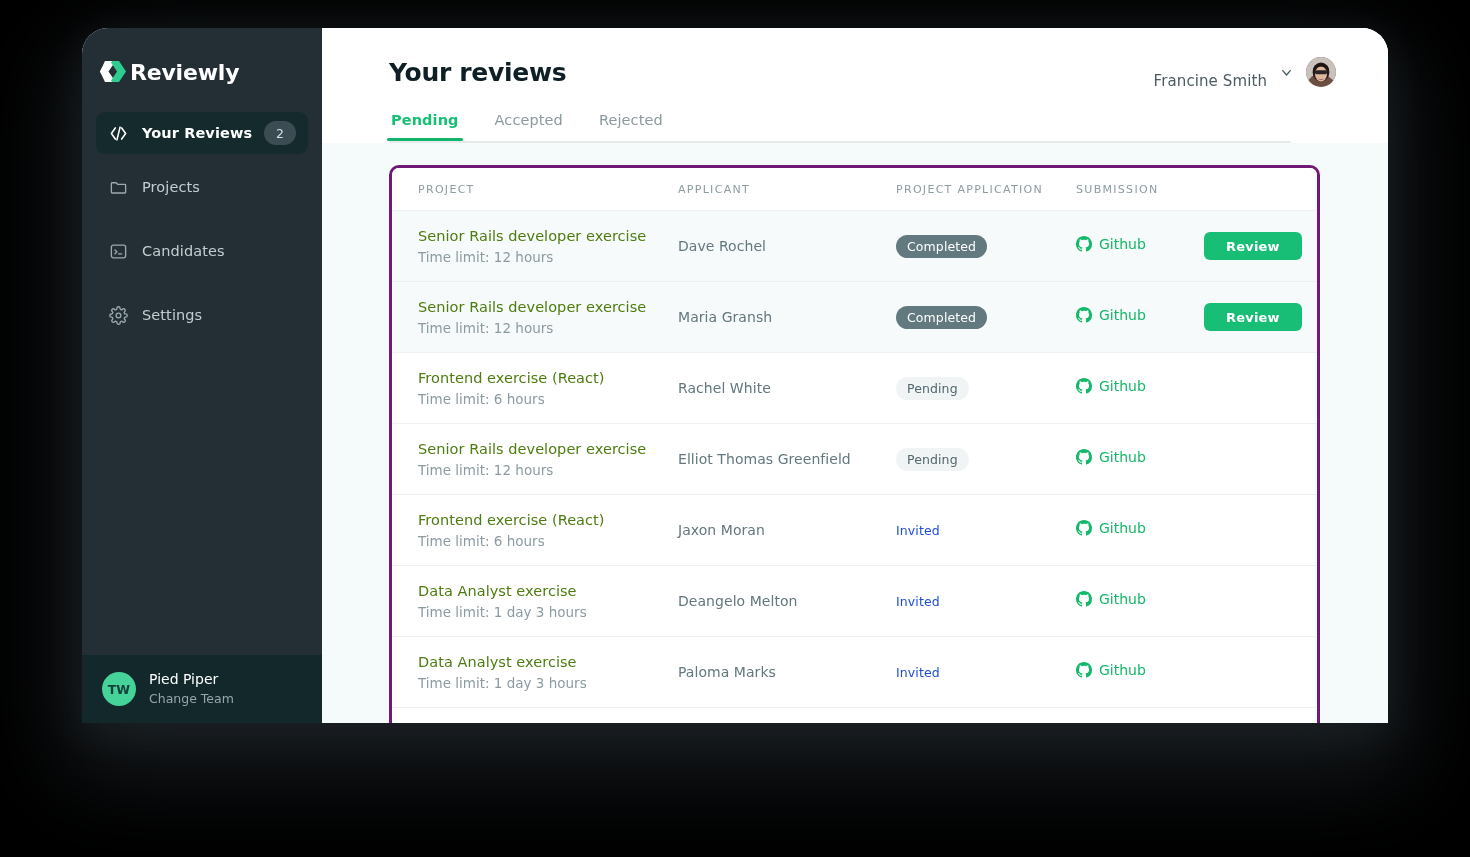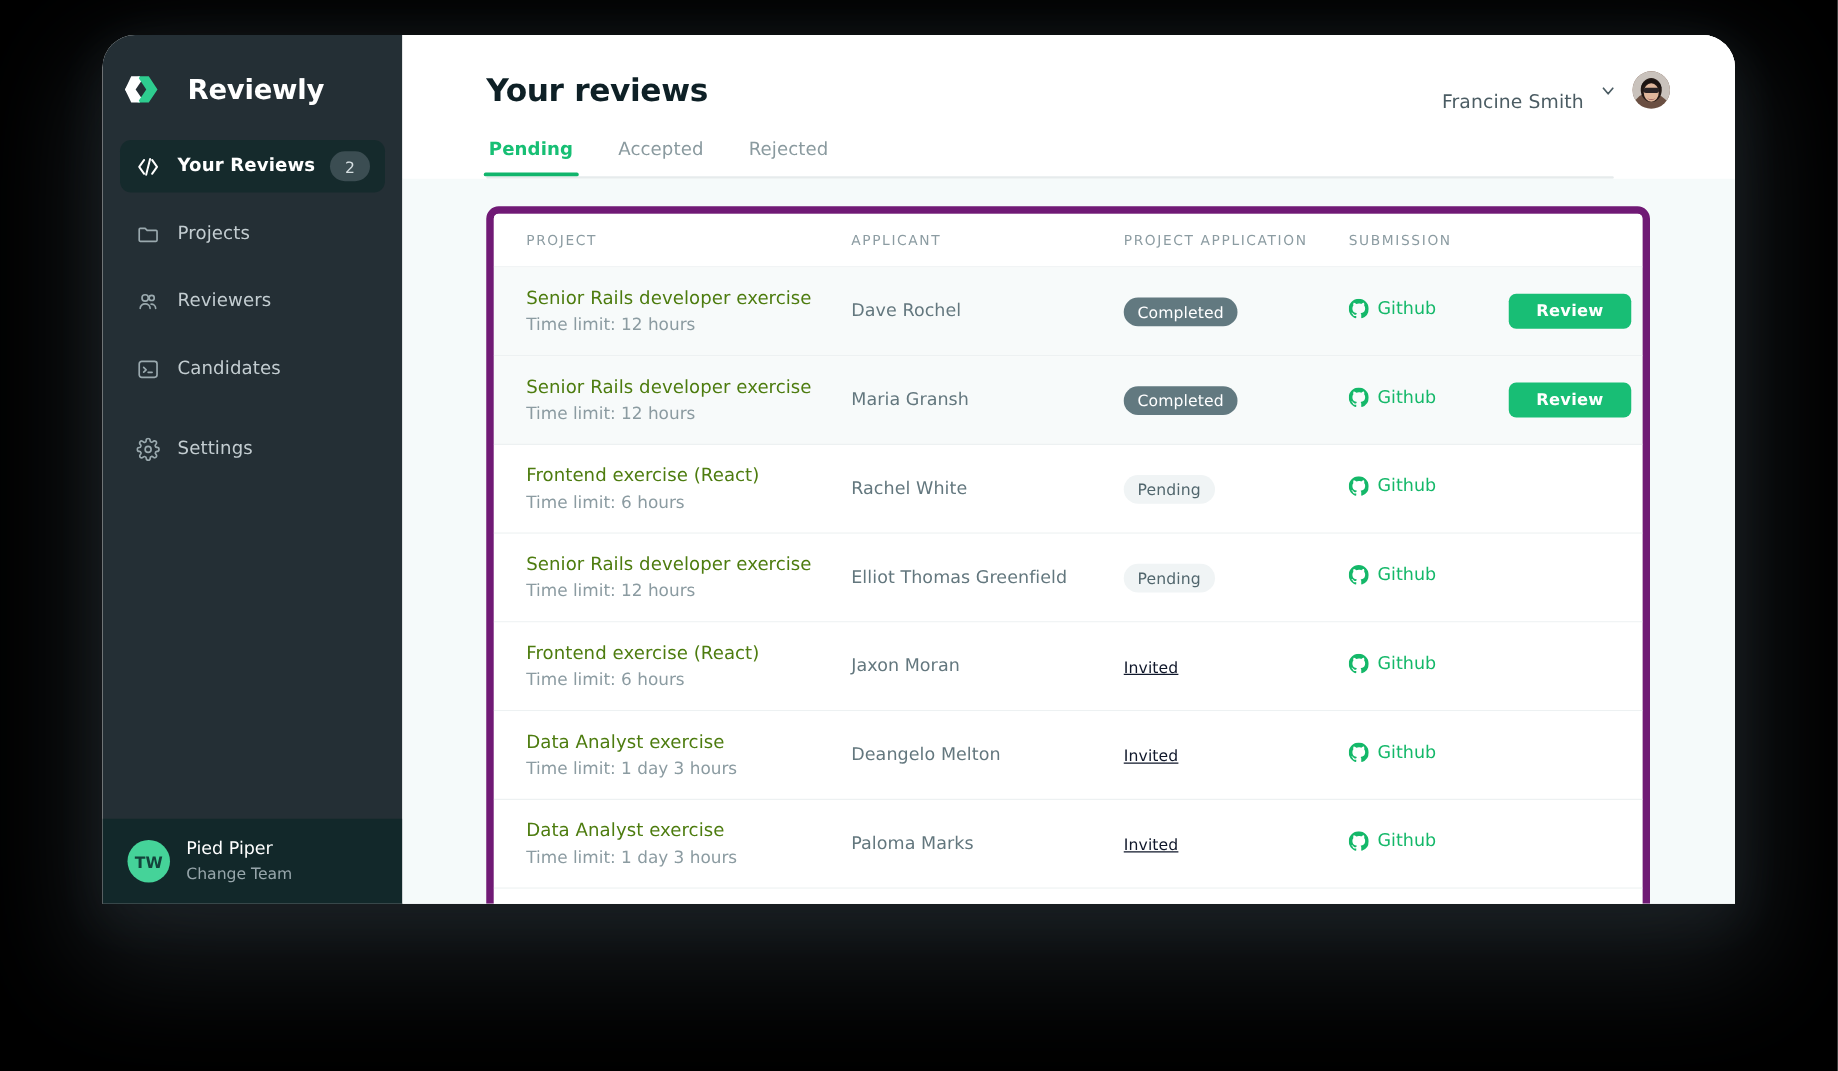--- a/index.html
+++ b/index.html
@@ -33,21 +33,21 @@
     flex: 0 0 240px;
     background: #242F35;
     position: relative;
     display: flex;
     flex-direction: column;
   }
 
   .brand {
     display: flex;
     align-items: center;
-    gap: 20px;
+    gap: 0;
     padding: 22px 16px 0 18px;
     height: 66px;
   }
   .brand-mark { width: 30px; height: 26px; display:block; }
   .brand-name {
     color: #ffffff;
     font-size: 22px;
     font-weight: 700;
     letter-spacing: -0.2px;
   }
@@ -199,21 +199,21 @@
 
   #content {
     flex: 1;
     background: #F5FAFA;
     padding: 22px 68px 0 67px;
     overflow: hidden;
   }
 
   #table-card {
     background: #ffffff;
-    border: 6px solid #701a75;
+    border: 3px solid #701a75;
     border-radius: 10px;
     overflow: hidden;
   }
 
   .trow {
     display: flex;
     align-items: center;
     border-bottom: 1px solid #EDF1F2;
   }
   .trow:last-child { border-bottom: none; }
@@ -260,21 +260,21 @@
     align-items: center;
     justify-content: center;
     height: 23px;
     padding: 0 11px;
     border-radius: 12px;
     font-size: 12.5px;
     letter-spacing: 0.1px;
   }
   .badge.completed { background: #627980; color: #ffffff; }
   .badge.pending   { background: #F0F4F5; color: #51666D; }
-  .badge.plain     { background: transparent; color: #0f172a; padding-left: 0; text-decoration: underline; }
+  .badge.plain     { background: transparent; color: #1d4ed8; padding-left: 0; }
 
   .gh-link {
     display: inline-flex;
     align-items: center;
     gap: 7px;
     color: #14B869;
     font-size: 14px;
     cursor: pointer;
   }
   .gh-link svg { display: block; }
@@ -331,31 +331,20 @@
         <span class="nav-icon">
           <svg width="19" height="19" viewBox="0 0 24 24" fill="none" stroke="currentColor" stroke-width="1.7" stroke-linecap="round" stroke-linejoin="round">
             <path d="M3 7a1 1 0 011-1h5l2 2h9a1 1 0 011 1v9a1 1 0 01-1 1H4a1 1 0 01-1-1z"></path>
           </svg>
         </span>
         <span class="nav-label">Projects</span>
       </div>
 
       <div class="nav-gap"></div>
 
-      <div class="nav-item">
-        <span class="nav-icon">
-          <svg width="19" height="19" viewBox="0 0 24 24" fill="none" stroke="currentColor" stroke-width="1.7" stroke-linecap="round" stroke-linejoin="round">
-            <circle cx="9" cy="8" r="3.2"></circle>
-            <circle cx="15.6" cy="8" r="2.6"></circle>
-            <path d="M4 18.5c0-2.7 2.2-4.5 5-4.5s5 1.8 5 4.5"></path>
-            <path d="M15 14.2c2.6 0 4.6 1.8 4.6 4.3"></path>
-          </svg>
-        </span>
-        <span class="nav-label">Reviewers</span>
-      </div>
 
       <div class="nav-gap"></div>
 
       <div class="nav-item">
         <span class="nav-icon">
           <svg width="19" height="19" viewBox="0 0 24 24" fill="none" stroke="currentColor" stroke-width="1.7" stroke-linecap="round" stroke-linejoin="round">
             <rect x="3" y="4" width="18" height="16" rx="2.5"></rect>
             <polyline points="7.5 10 10 12.4 7.5 14.8"></polyline>
             <line x1="12" y1="15" x2="16" y2="15"></line>
           </svg>

